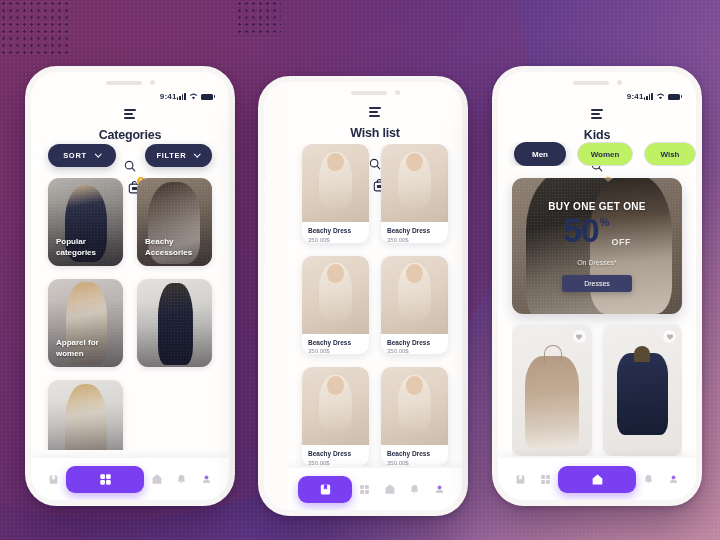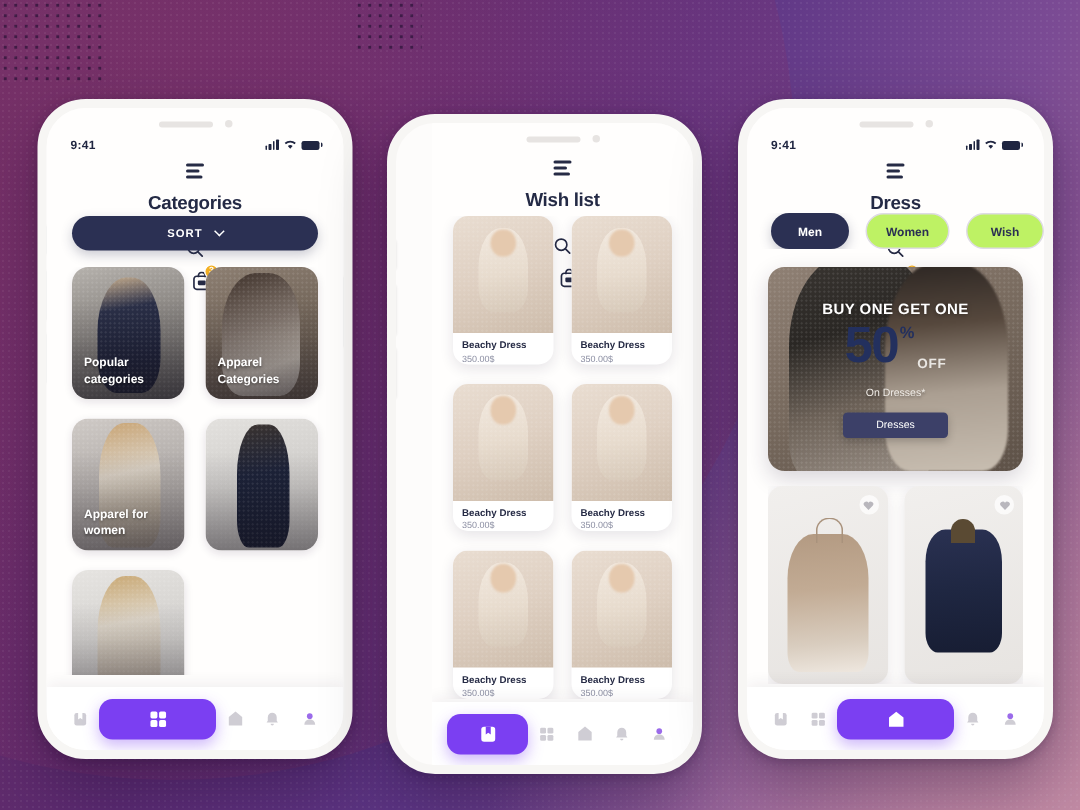--- a/index.html
+++ b/index.html
@@ -67,21 +67,21 @@
   .notch-row {
     position: absolute; top: 8px; left: 0; right: 0;
     display: flex; align-items: center; justify-content: center; gap: 8px;
   }
   .speaker { width: 36px; height: 4px; border-radius: 3px; background: #e7e4e2; }
   .camera { width: 5px; height: 5px; border-radius: 50%; background: #e7e4e2; }
 
   
   .statusbar {
     position: absolute; top: 17px; left: 0; right: 0; height: 14px;
-    display: flex; align-items: center; justify-content: space-between;
+    display: flex; align-items: center; justify-content: flex-end;
     padding: 0 16px;
   }
   .clock { font-size: 8px; font-weight: bold; color: #1f2540; letter-spacing: .2px; }
   .status-icons { display: flex; align-items: flex-end; gap: 3px; }
   .sig { display: flex; align-items: flex-end; gap: 1px; }
   .sig i { display: block; width: 1.6px; background: #1f2540; border-radius: .5px; }
   .sig i:nth-child(1){height:2.5px}.sig i:nth-child(2){height:4px}
   .sig i:nth-child(3){height:5.5px}.sig i:nth-child(4){height:7px}
   .batt { width: 12px; height: 6px; border-radius: 1.5px; background: #1f2540; position: relative; }
   .batt:after { content:""; position:absolute; right:-2px; top:1.8px; width:1.4px; height:2.4px; background:#1f2540; border-radius:0 1px 1px 0;}
@@ -313,34 +313,38 @@
             </svg>
           <span class="badge">3</span>
         </div>
       </div>
 
       <div class="pill-row">
         <div class="pill">
           <span>SORT</span>
           <span class="chev"></span>
         </div>
+        <div class="pill">
+          <span>FILTER</span>
+          <span class="chev"></span>
+        </div>
       </div>
 
       <div class="cat-grid">
         <div class="cat-card">
           <div class="cat-img ph-coat">
               <div class="grain"></div>
             </div>
           <div class="cat-label">Popular categories</div>
         </div>
         <div class="cat-card">
           <div class="cat-img ph-acc">
               <div class="grain"></div>
             </div>
-          <div class="cat-label">Apparel Categories</div>
+          <div class="cat-label">Beachy Accessories</div>
         </div>
         <div class="cat-card">
           <div class="cat-img ph-women">
               <div class="grain"></div>
             </div>
           <div class="cat-label">Apparel for women</div>
         </div>
         <div class="cat-card">
           <div class="cat-img ph-navy">
               <div class="grain"></div>
@@ -553,21 +557,21 @@
           <span class="batt"></span>
         </div>
       </div>
 
       <div class="appbar">
         <div class="hamburger">
             <span></span>
             <span></span>
             <span></span>
           </div>
-        <div class="title">Dress</div>
+        <div class="title">Kids</div>
         <div class="spacer"></div>
         <div class="hdr-icon">
           <svg width="12" height="12" viewBox="0 0 14 14">
               <circle cx="6" cy="6" r="4.4" fill="none" stroke="#262b45" stroke-width="1.3"></circle>
               <line x1="9.3" y1="9.3" x2="12.6" y2="12.6" stroke="#262b45" stroke-width="1.3" stroke-linecap="round"></line>
             </svg>
         </div>
         <div class="hdr-icon" style="margin-left:9px;">
           <svg width="13" height="13" viewBox="0 0 14 14">
               <rect x="1.4" y="3.4" width="11.2" height="9.4" rx="2" fill="none" stroke="#262b45" stroke-width="1.2"></rect>

